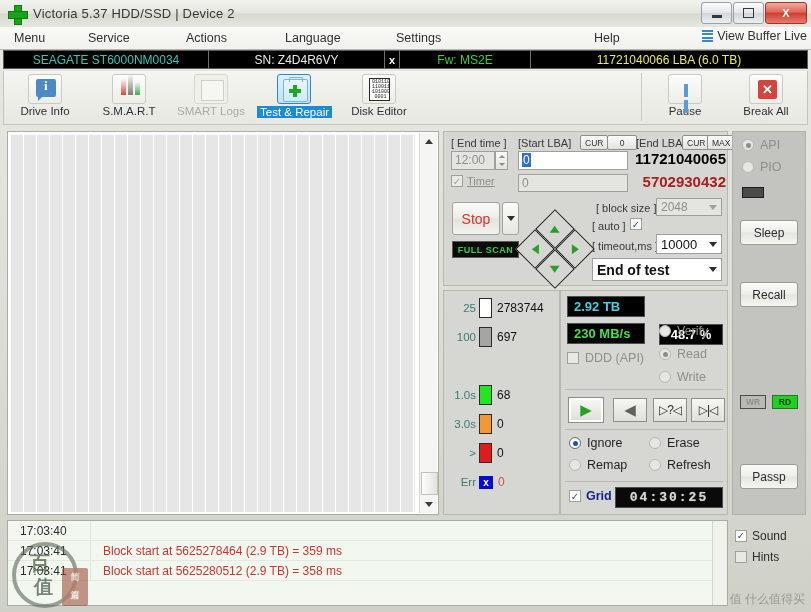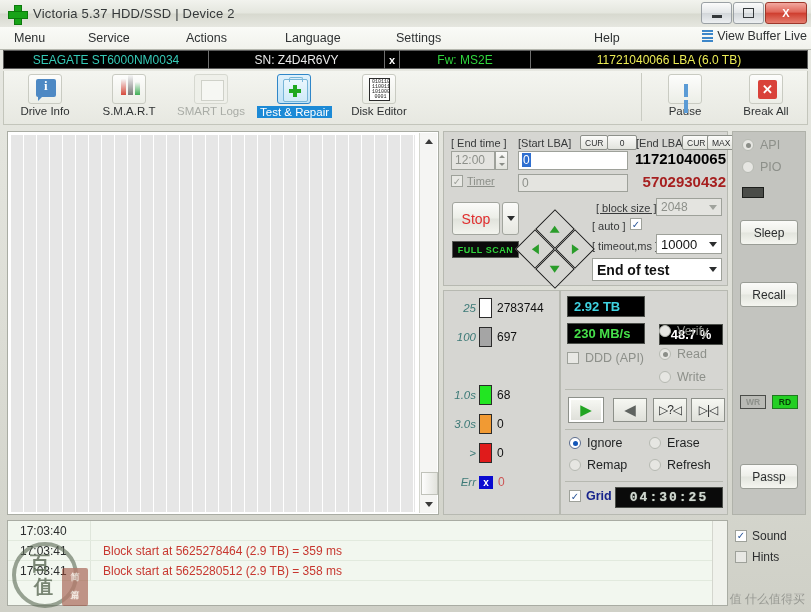--- a/index.html
+++ b/index.html
@@ -178,21 +178,21 @@
     display:flex;align-items:center;justify-content:space-between;padding:0 4px;
     font-size:12px;color:#111;
   }
   .sel-combo.dis{background:#e4e4e0;color:#8d908a;}
   .caret{width:0;height:0;border-left:4px solid transparent;border-right:4px solid transparent;border-top:5px solid #2b2d2e;}
   .caret.dis{border-top-color:#a0a39d;}
   
   .legend{position:absolute;left:443px;top:290px;width:117px;height:225px;
           background:#d6d6d2;border:1px solid #b7b9b1;box-sizing:border-box;}
   .leg-row{position:absolute;left:0;width:117px;height:26px;display:flex;align-items:center;}
-  .leg-k{width:32px;text-align:right;font-size:11.5px;color:#3d7a77;padding-right:3px;font-style:italic;}
+  .leg-k{width:32px;text-align:right;font-size:11.5px;color:#3d7a77;padding-right:3px;}
   .leg-sw{width:13px;height:20px;border:1px solid #2b2b2b;box-sizing:border-box;}
   .leg-v{padding-left:5px;font-size:12px;color:#111;}
   .errsw{width:14px;height:13px;background:#0a0ad0;color:#fff;font-size:10px;font-weight:bold;
          display:flex;align-items:center;justify-content:center;}
   
   .stats{position:absolute;left:560px;top:290px;width:168px;height:225px;
          background:#d6d6d2;border:1px solid #b7b9b1;box-sizing:border-box;}
   .led{
     background:#000;border:1px solid #4c4f4a;box-sizing:border-box;
     display:flex;align-items:center;font-weight:bold;font-size:13px;
@@ -412,21 +412,21 @@
     </div>
     <div class="tf dis" style="position:absolute;left:74px;top:42px;width:110px;height:18px;line-height:16px;">0</div>
     <div style="position:absolute;left:190px;top:41px;width:92px;text-align:right;font-size:15px;font-weight:bold;color:#a61f1f;">5702930432</div>
 
     <div class="stopbtn" style="position:absolute;left:8px;top:70px;">Stop</div>
     <div class="stopdrop" style="position:absolute;left:58px;top:70px;">
       <div class="caret"></div>
     </div>
     <div class="fullscan" style="position:absolute;left:8px;top:109px;">FULL SCAN</div>
 
-    <div class="lbl" style="position:absolute;left:152px;top:70px;text-decoration:underline;">[ block size ]</div>
+    <div class="lbl" style="position:absolute;left:152px;top:70px;">[ block size ]</div>
     <div class="sel-combo dis" style="position:absolute;left:212px;top:66px;width:66px;height:18px;">
       <span>2048</span>
       <span class="caret dis"></span>
     </div>
     <div class="lbl" style="position:absolute;left:148px;top:88px;">[ auto ]</div>
     <div class="cb" style="position:absolute;left:186px;top:86px;">✓</div>
     <div class="lbl" style="position:absolute;left:148px;top:108px;">[ timeout,ms ]</div>
     <div class="sel-combo" style="position:absolute;left:212px;top:102px;width:66px;height:20px;font-size:13px;">
       <span>10000</span>
       <span class="caret"></span>

